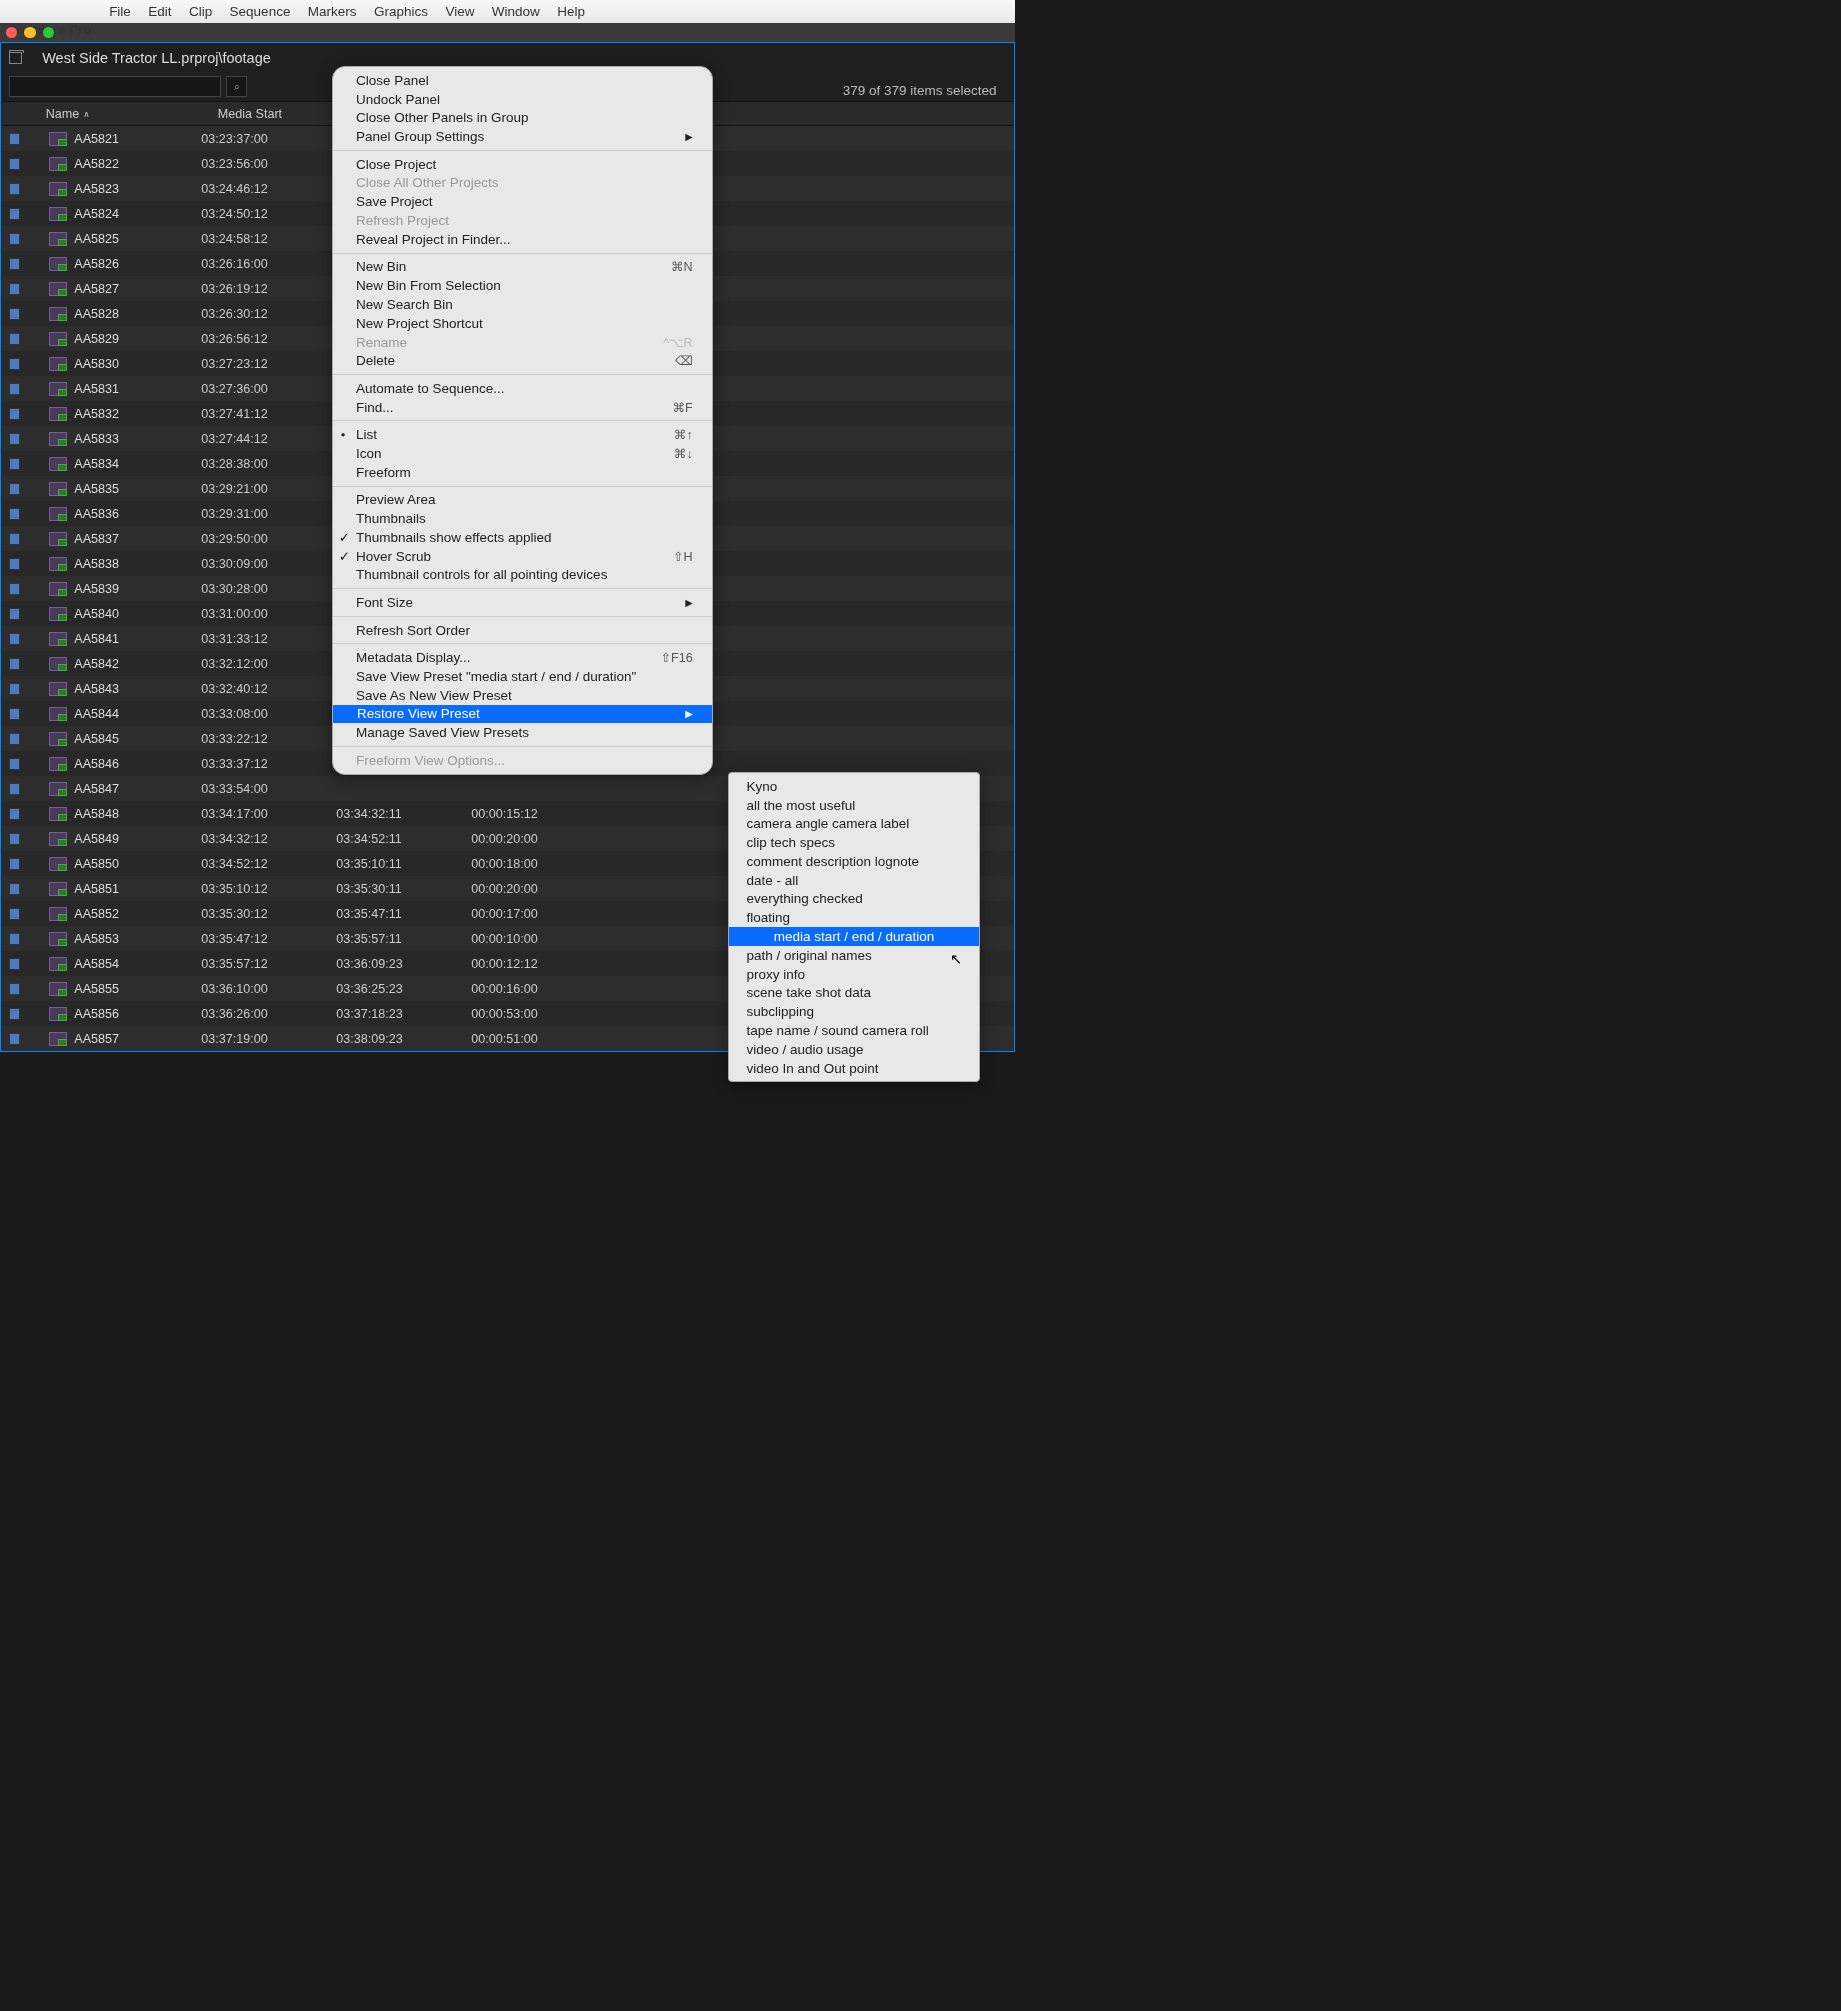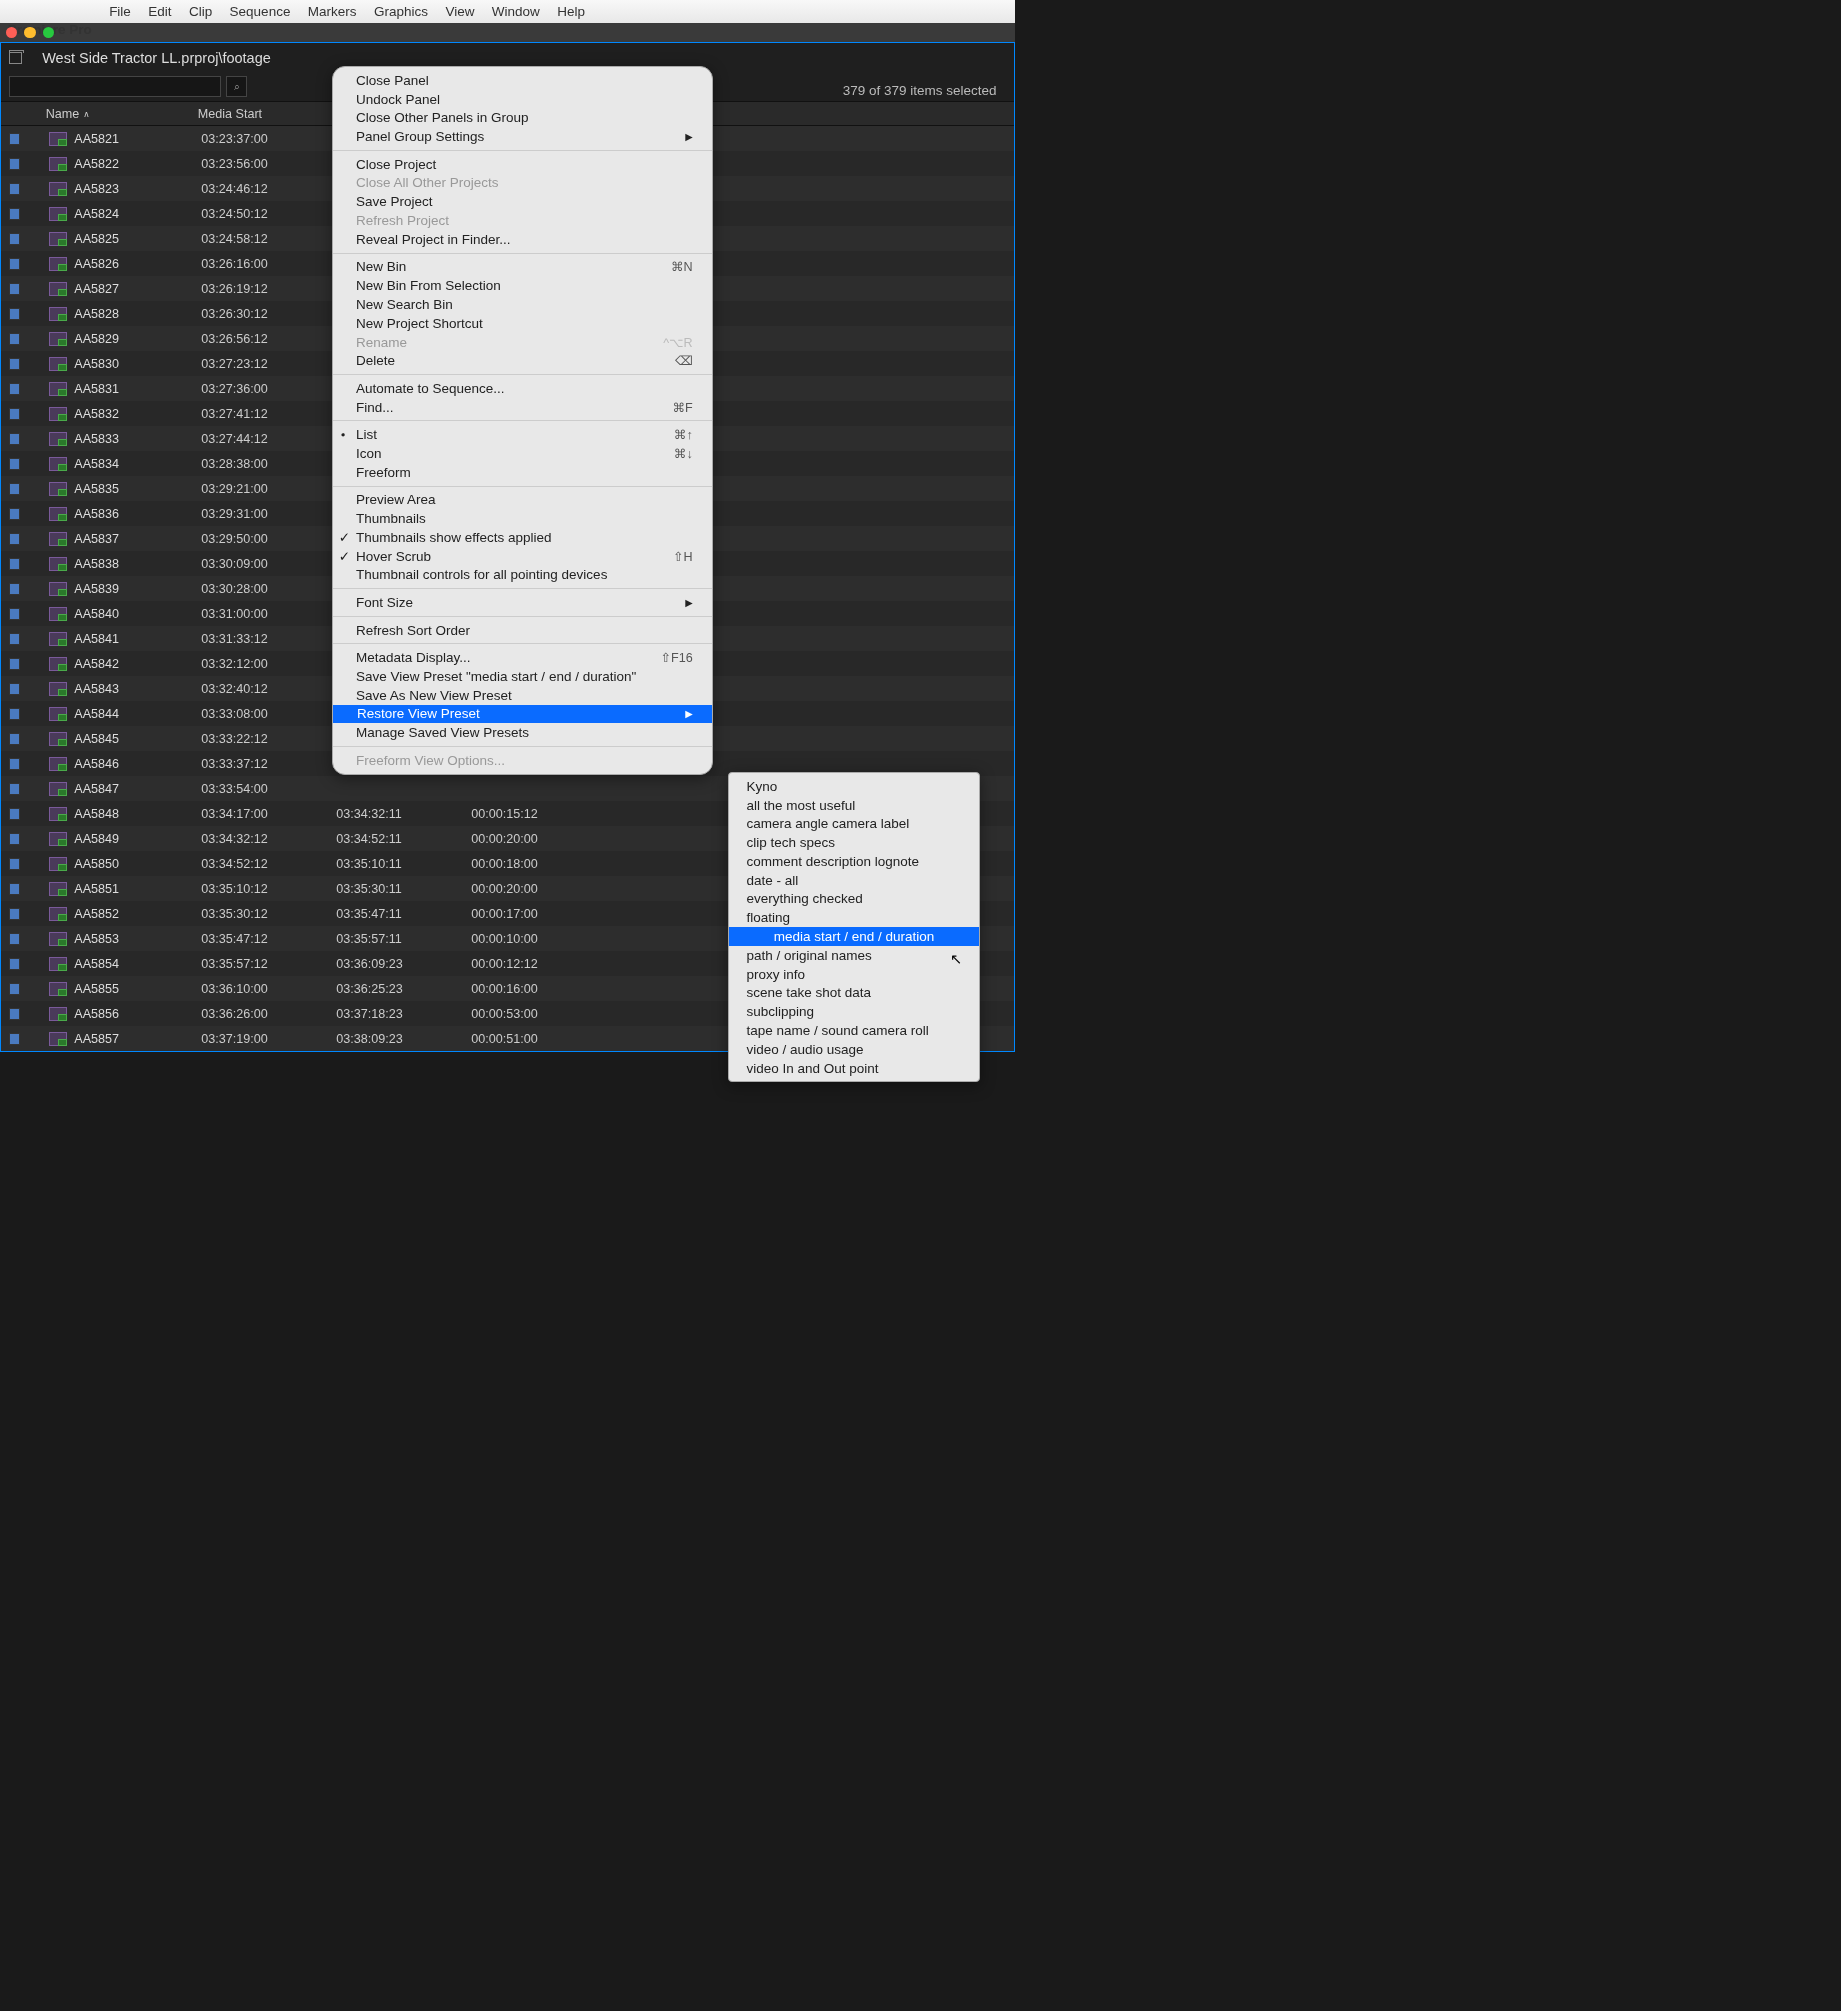--- a/index.html
+++ b/index.html
@@ -29,21 +29,21 @@
   
   .search-row { background: #1f1f1f; height: 29px; display: flex; align-items: center; padding: 0 7.7px; gap: 5.8px; justify-content: space-between; }
   .search-left { display:flex; align-items:center; gap:5.8px; }
   .search-input { background: #161616; border: 1px solid #444; width: 212px; height: 21px; padding: 0 21px 0 21px; color:#ccc; position:relative; }
   .search-wrap{ position:relative; }
   .search-wrap .mag{ position:absolute; left:5.8px; top:3.9px; color:#888; font-size:10.6px; }
   .list-icon-btn { width:21px; height:21px; background:#161616; border:1px solid #444; display:flex;align-items:center;justify-content:center;color:#999;font-size:10.6px;}
   .selection-count { color:#bbb; font-size:13.5px; padding-right:9.7px;margin-top:8px; }
   
   .headers { background: #2a2a2a; height: 25px; display: flex; align-items: center; padding: 0 7.7px; border-top:1px solid #111; border-bottom:1px solid #111; color:#ccc; font-size:12.6px; position:relative;}
-  .headers .col-name { margin-left: 37px; width: 152px; display:flex; align-items:center; gap:3.9px; }
+  .headers .col-name { margin-left: 37px; width: 172px; display:flex; align-items:center; gap:3.9px; }
   .headers .col-ms { width: 135px; }
   .sort-caret { font-size: 8.7px; }
   
   .rows { }
   .row { height: 25px; display: flex; align-items: center; padding: 0 7.7px; }
   .row:nth-child(odd){ background:#2d2d2d; }
   .row:nth-child(even){ background:#282828; }
   .checkbox { width:11.6px; height:11.6px; background:#4a7abf; border:1px solid #333; margin-right: 3.9px; }
   .spacer-sm { width: 25px; }
   .clip-icon { width:17.4px; height:13.5px; background:#4a3a5a; border:1px solid #7a5a9a; margin-right: 7.7px; position:relative; }

